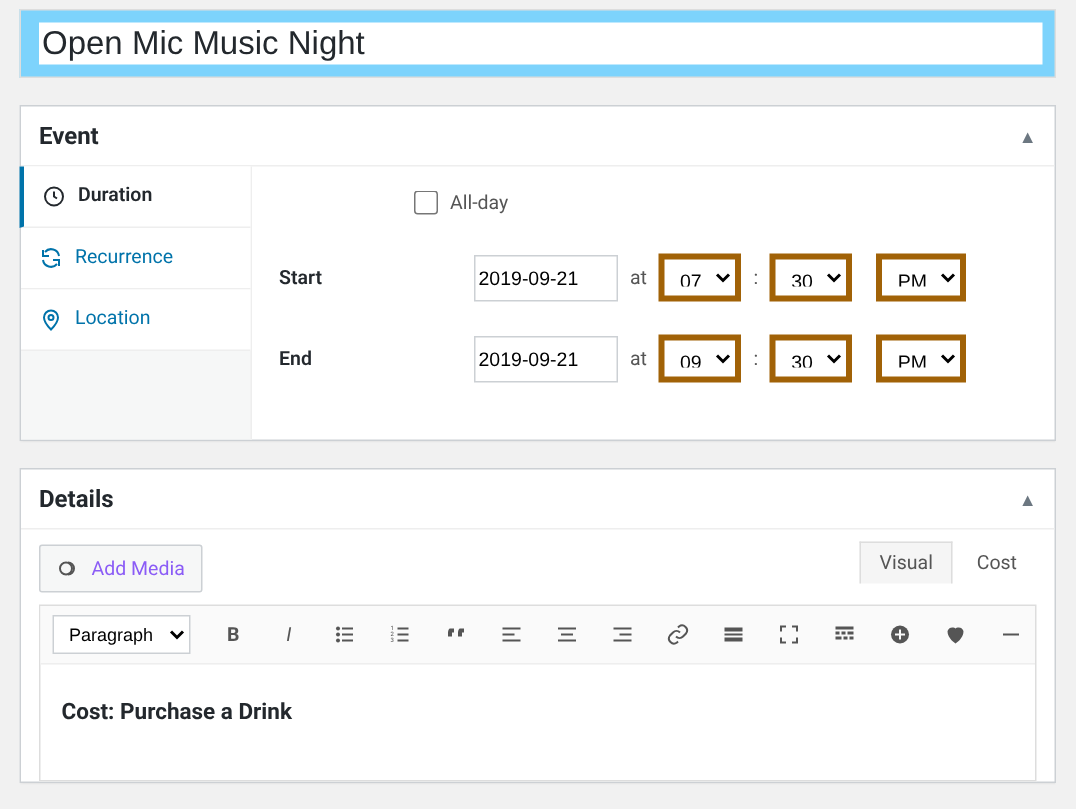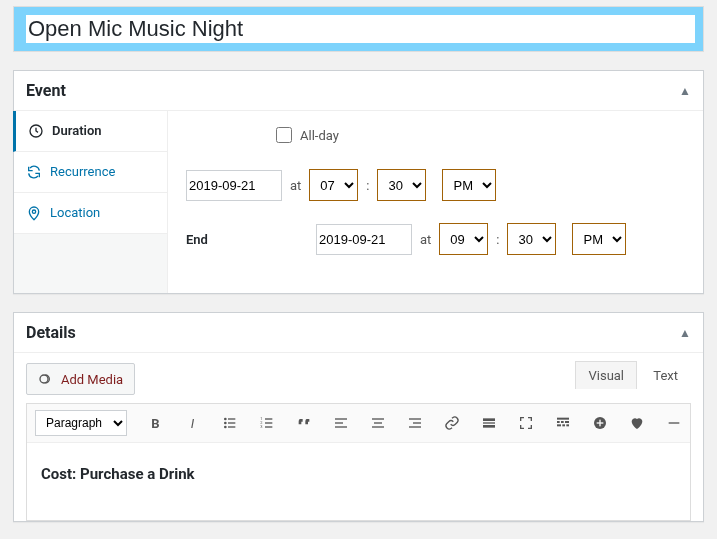--- a/index.html
+++ b/index.html
@@ -17,24 +17,24 @@
 .vtab .vicon{width:16px;height:16px;display:flex;align-items:center;justify-content:center;color:inherit}
 .vtab.active .vicon{color:#23282d}
 .vtabs .spacer{flex:1;background:#f1f1f1}
 .event-fields{flex:1;padding:16px 18px}
 .row{display:flex;align-items:center;margin-bottom:22px}
 .row:first-child{margin-bottom:26px}
 .lab{width:130px;font-weight:600;color:#23282d}
 .allday{margin-left:90px;display:flex;align-items:center;gap:8px;color:#555;margin-bottom:26px}
 input[type=checkbox]{width:16px;height:16px;margin:0}
 .textfield{border:1px solid #ccd0d4;padding:7px 2px;font-size:13px;width:90px;background:#fff}
-.sel{border:1px solid #a16207;padding:6px 6px;font-size:13px;background:#fff;height:32px;min-width:44px}
+.sel{border:4px solid #a16207;padding:6px 6px;font-size:13px;background:#fff;height:32px;min-width:44px}
 .sep{margin:0 8px;color:#555}
 .details-inner{padding:10px 12px 0}
-.media-btn{display:inline-flex;align-items:center;gap:7px;background:#f6f7f7;border:1px solid #ccd0d4;border-radius:2px;padding:7px 11px;cursor:pointer;color:#7f1d1d}
+.media-btn{display:inline-flex;align-items:center;gap:7px;background:#f6f7f7;border:1px solid #ccd0d4;border-radius:2px;padding:7px 11px;cursor:pointer;color:#8b5cf6}
 .editor-tabs{float:right;margin-top:-2px}
 .editor-tab{display:inline-block;padding:6px 12px;cursor:pointer;color:#555;border:1px solid transparent;font-size:13px}
 .editor-tab.active{background:#f5f5f5;border:1px solid #ddd;border-bottom:0;color:#555}
 .editor{border:1px solid #ddd;margin-top:8px;background:#fff;clear:both}
 .toolbar{display:flex;align-items:center;gap:20px;padding:6px 8px;border-bottom:1px solid #eee;background:#fafafa}
 .format-sel{border:1px solid #ccd0d4;font-size:12px;padding:4px 6px;background:#fff;min-width:92px}
 .tbtn{display:inline-flex;align-items:center;justify-content:center;width:24px;height:24px;color:#555;cursor:pointer;border-radius:2px}
 .editor-content{padding:20px 14px;font-size:15px;line-height:1.55;color:#23282d}
 .editor-content p{margin:0 0 14px}
 svg{display:block}
@@ -86,20 +86,21 @@
         </div>
         <div class="spacer"></div>
       </div>
 
       <div class="event-fields">
         <div class="allday">
           <input type="checkbox" style="">
           <span>All-day</span>
         </div>
         <div class="row">
+          <div class="lab">Start</div>
           <input class="textfield" value="2019-09-21" style="">
           <span class="sep">at</span>
           <select class="sel"><option>07</option></select>
           <span class="sep">:</span>
           <select class="sel"><option>30</option></select>
           <span class="sep"></span>
           <select class="sel"><option>PM</option></select>
         </div>
         <div class="row">
           <div class="lab">End</div>
@@ -125,21 +126,21 @@
         <span>
           <svg width="16" height="16" viewBox="0 0 24 24" fill="none" stroke="#555" stroke-width="2">
               <circle cx="9" cy="12" r="6"></circle>
               <path d="M11 6a6 6 0 1 1 0 12"></path>
             </svg>
         </span>
         <span>Add Media</span>
       </span>
       <span class="editor-tabs">
         <span class="editor-tab active">Visual</span>
-        <span class="editor-tab">Text</span>
+        <span class="editor-tab">Cost</span>
       </span>
 
       <div class="editor">
         <div class="toolbar">
           <select class="format-sel"><option>Paragraph</option></select>
           <span class="tbtn" title="Bold">
               <b>B</b>
             </span>
           <span class="tbtn" title="Italic">
               <i>I</i>

